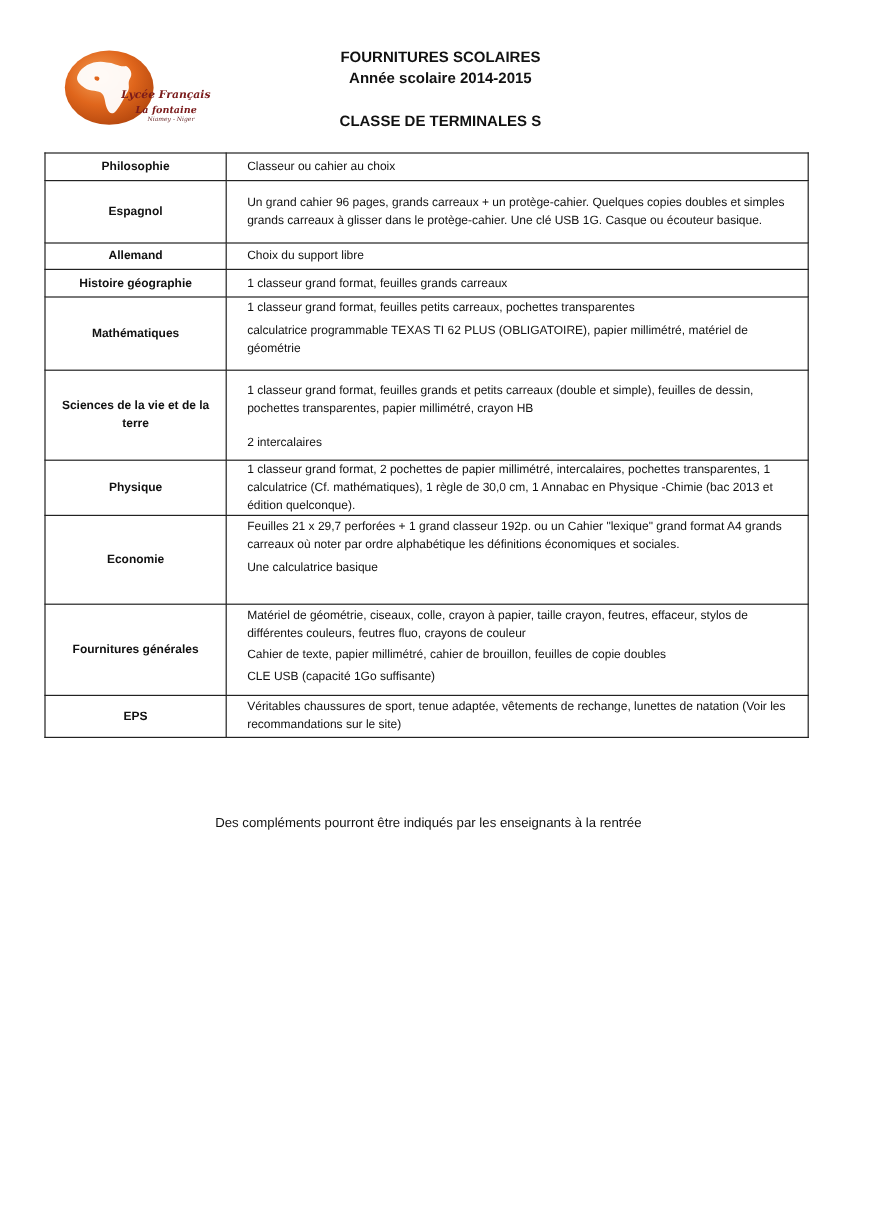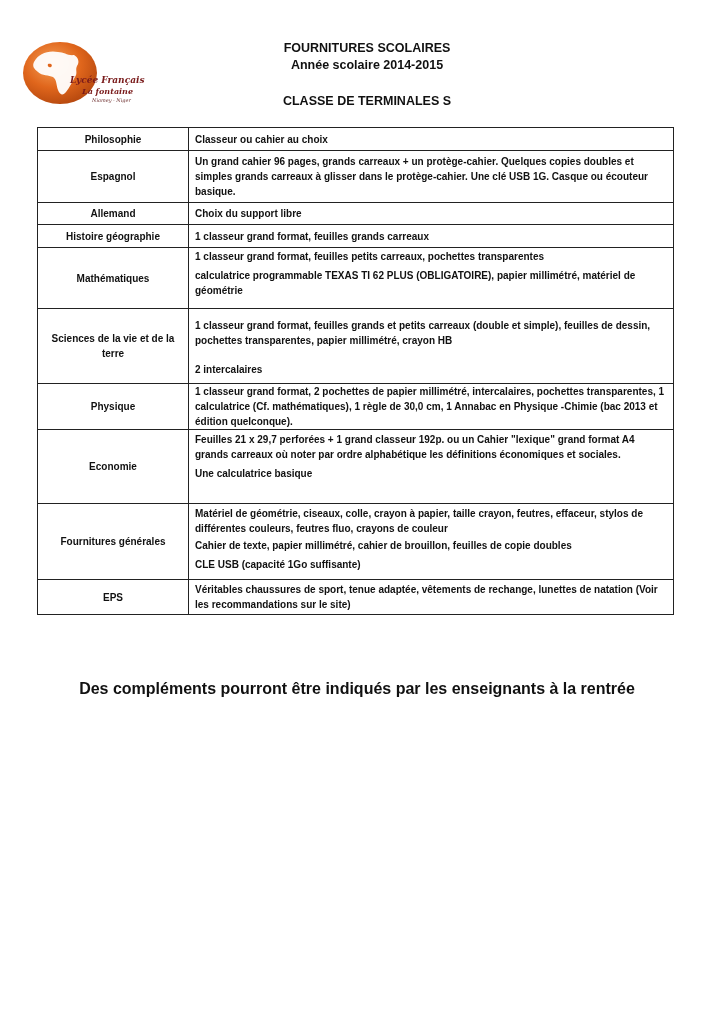--- a/index.html
+++ b/index.html
@@ -10,21 +10,21 @@
   body {
     width: 724px;
     height: 1024px;
     position: relative;
     font-family: "Liberation Sans", sans-serif;
     color: #111111;
     overflow: hidden;
   }
   .logo {
     position: absolute;
-    left: 20px;
+    left: 51px;
     top: 40px;
     width: 120px;
     height: 72px;
   }
   .logo svg { display: block; }
   .logo-text {
     position: absolute;
     font-family: "DejaVu Serif", serif;
     font-style: italic;
     font-weight: bold;
@@ -53,23 +53,22 @@
     position: absolute;
     left: 37px;
     top: 127px;
     width: 637px;
     border-collapse: collapse;
     font-size: 10px;
     line-height: 15px;
   }
   table.supplies td {
     border: 1px solid #222;
-    padding: 0 4px 0 6px;
+    padding: 0 4px 0 17px;
     vertical-align: middle;
-    font-weight: bold;
   }
   table.supplies td.subject {
     width: 146px;
     text-align: center;
     font-weight: bold;
     padding: 0 2px;
   }
   table.supplies td.items {
     text-align: left;
   }
@@ -78,22 +77,22 @@
   .gap4 { margin-top: 4px; }
   .gap14 { margin-top: 14px; }
   .gap2 { margin-top: 2px; }
 
   .footer {
     position: absolute;
     top: 680px;
     left: 0;
     width: 714px;
     text-align: center;
-    font-weight: bold;
-    font-size: 16px;
+    font-weight: normal;
+    font-size: 11px;
   }
 </style>
 </head>
 <body>
 
 <div class="logo">
   <svg width="120" height="72" viewBox="0 0 120 72">
     <defs>
       <radialGradient id="g" cx="40%" cy="35%" r="70%">
         <stop offset="0%" stop-color="#f6a25a"></stop>

